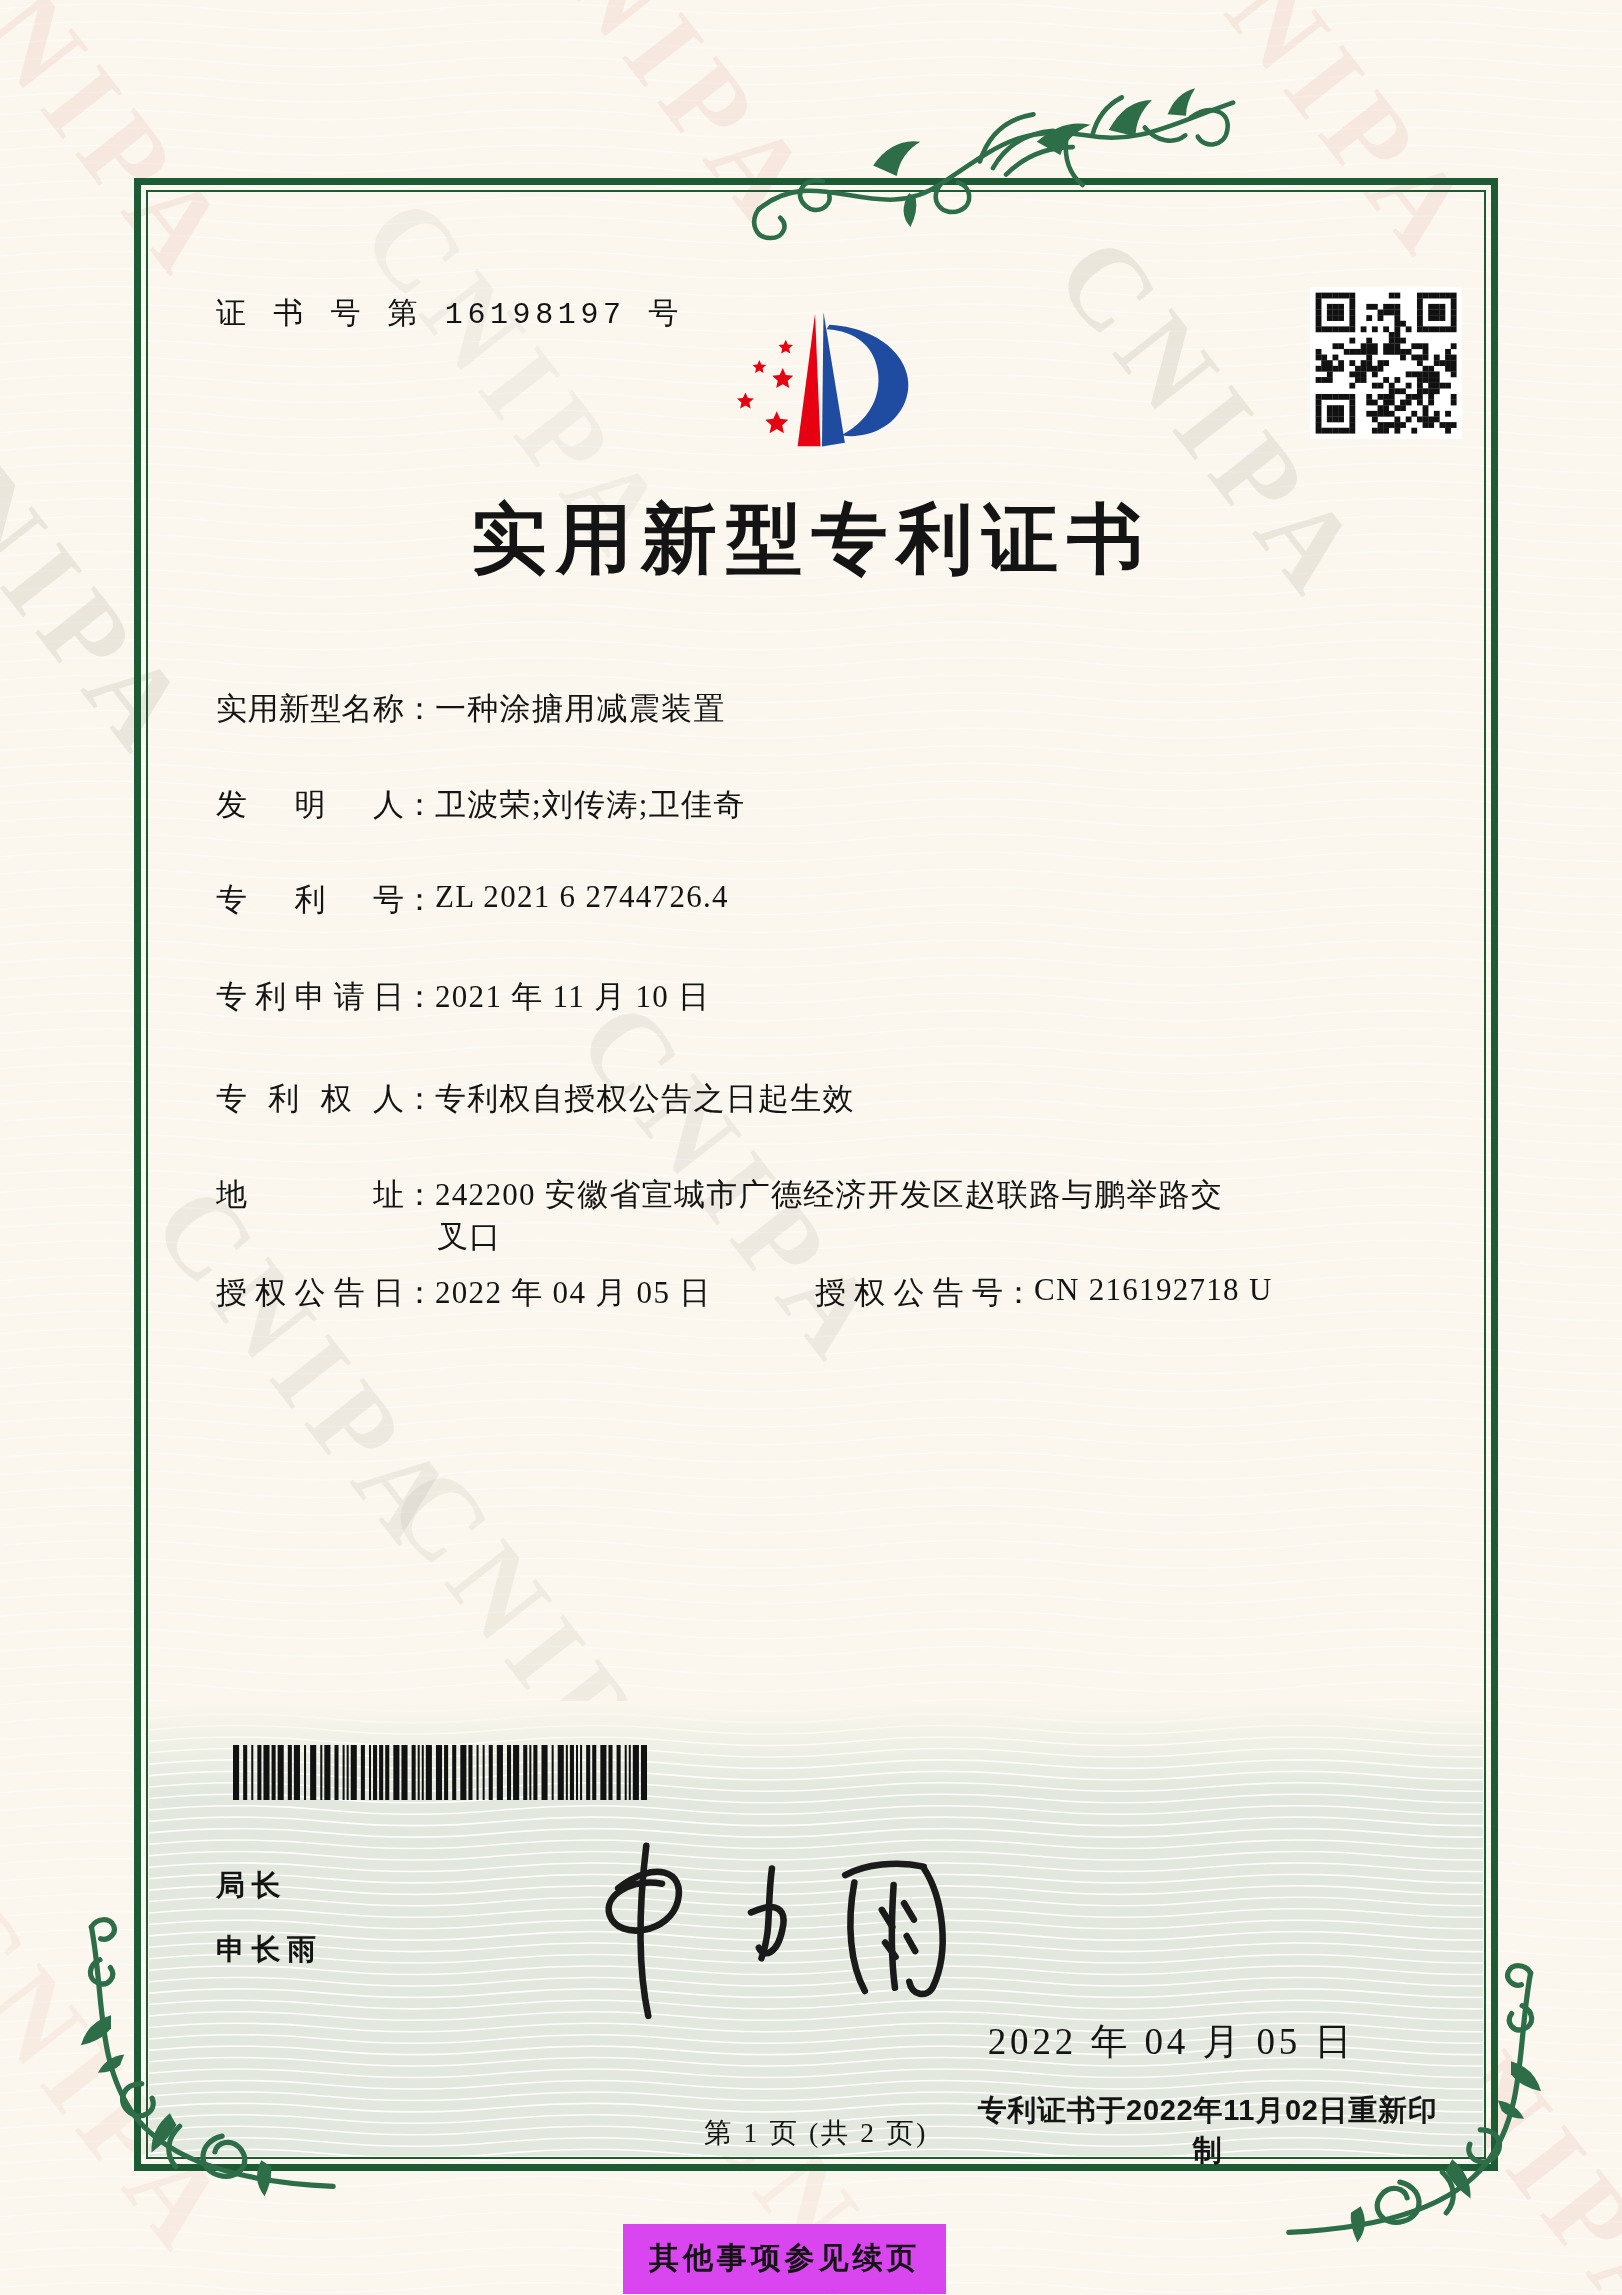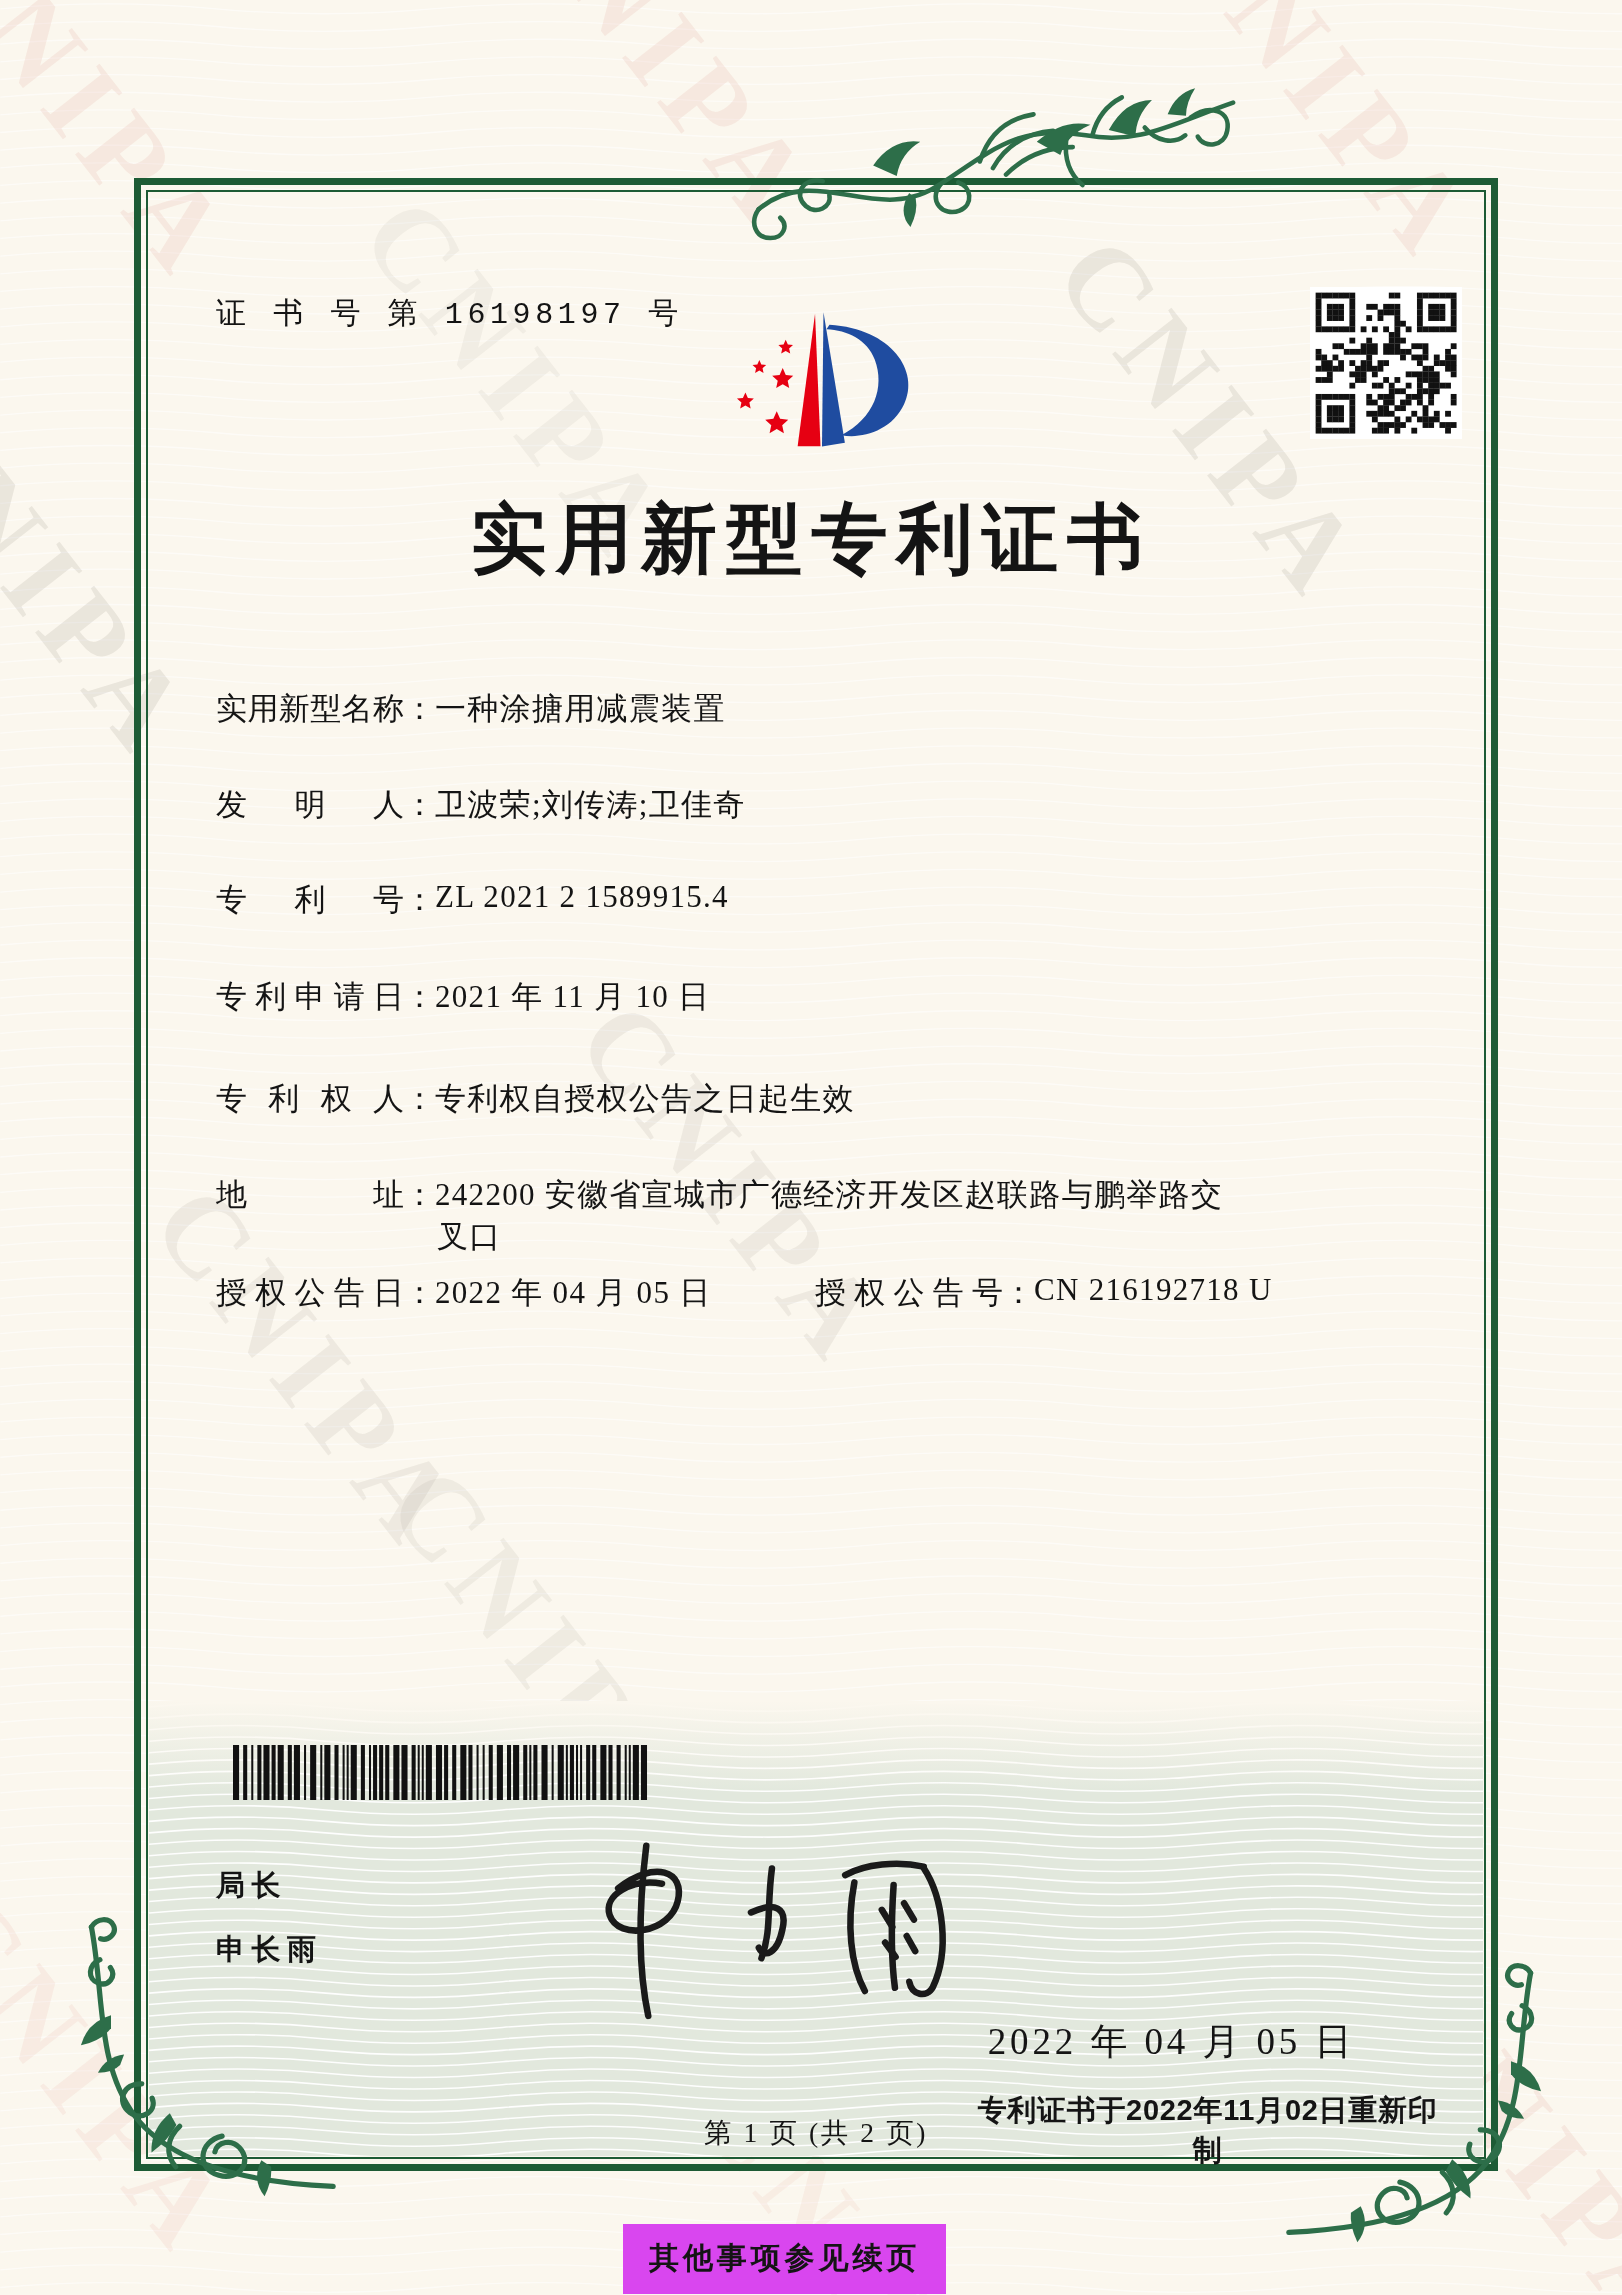--- a/index.html
+++ b/index.html
@@ -458,21 +458,21 @@
         <span>发</span>
         <span>明</span>
         <span>人</span>
       </span><span class="colon">：</span><span class="fval">卫波荣;刘传涛;卫佳奇</span>
   </div>
   <div class="ct row" style="top:879px">
     <span class="flabel jlabel">
         <span>专</span>
         <span>利</span>
         <span>号</span>
-      </span><span class="colon">：</span><span class="fval">ZL 2021 2 1589915.4</span>
+      </span><span class="colon">：</span><span class="fval">ZL 2021 6 2744726.4</span>
   </div>
   <div class="ct row" style="top:976px">
     <span class="flabel jlabel">
         <span>专</span>
         <span>利</span>
         <span>申</span>
         <span>请</span>
         <span>日</span>
       </span><span class="colon">：</span><span class="fval">2021 年 11 月 10 日</span>
   </div>

